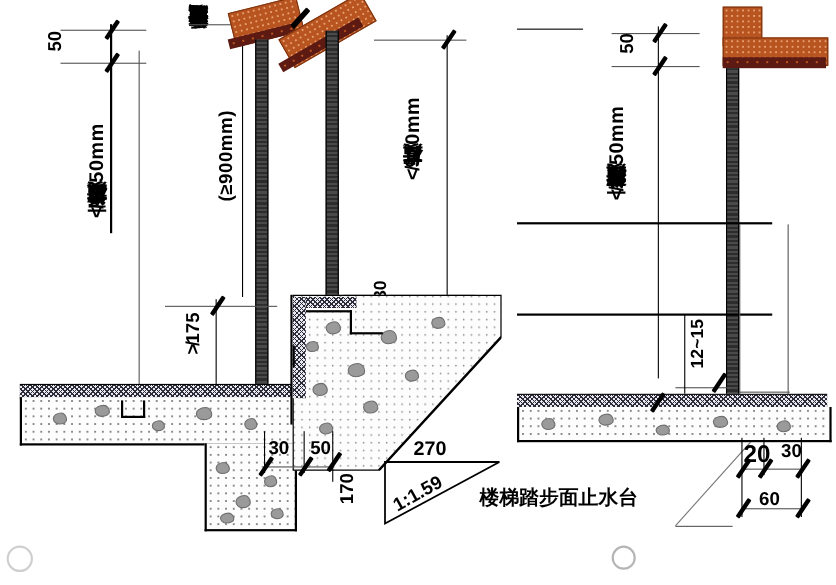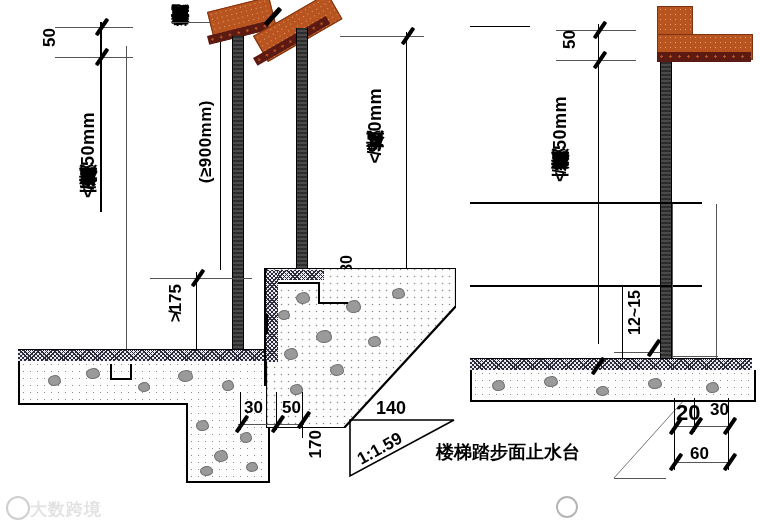--- a/index.html
+++ b/index.html
@@ -160,21 +160,21 @@
   <div class="ln thin" style="left:238px;top:424px;width:66px;height:1px;"></div>
   <div class="tick" style="left:232px;top:422px;"></div>
   <div class="tick" style="left:268px;top:422px;"></div>
   <div class="tick" style="left:294px;top:418px;"></div>
 
   <div class="tri" style="left:348px;top:418px;width:108px;height:62px;">
     <svg width="108" height="62" viewBox="0 0 108 62">
       <polygon points="2,2 106,2 2,58" fill="none" stroke="#000" stroke-width="1.6"></polygon>
     </svg>
   </div>
-  <div class="htxt" style="left:376px;top:398px;font-size:18px;">140</div>
+  <div class="htxt" style="left:376px;top:398px;font-size:18px;">270</div>
   <div class="htxt" style="left:354px;top:452px;font-size:17px;transform:rotate(-29deg);transform-origin:left top;">1:1.59</div>
 
   <div class="htxt" style="left:436px;top:440px;font-size:18px;text-align:center;">楼梯踏步面止水台</div>
   <div class="ln thin" style="left:614px;top:478px;width:52px;height:1px;"></div>
   <div class="tri" style="left:612px;top:360px;width:110px;height:120px;">
     <svg width="110" height="120" viewBox="0 0 110 120">
       <line x1="108" y1="0" x2="2" y2="118" stroke="#777" stroke-width="1"></line>
     </svg>
   </div>
 
@@ -223,17 +223,16 @@
   <div class="ln" style="left:728px;top:398px;width:1.2px;height:72px;"></div>
   <div class="ln thin" style="left:674px;top:426px;width:56px;height:1px;"></div>
   <div class="ln thin" style="left:674px;top:462px;width:56px;height:1px;"></div>
   <div class="tick" style="left:666px;top:424px;"></div>
   <div class="tick" style="left:686px;top:424px;"></div>
   <div class="tick" style="left:720px;top:424px;"></div>
   <div class="tick" style="left:666px;top:460px;"></div>
   <div class="tick" style="left:720px;top:460px;"></div>
 
   <div class="logo" style="left:6px;top:496px;width:20px;height:20px;"></div>
-  <div class="wm" style="left:30px;top:498px;font-size:17px;letter-spacing:1px;">大数跨境</div>
 
   <div class="logo" style="left:556px;top:496px;width:18px;height:18px;border-color:#b5b5b5;"></div>
 
 </div>
 
 </body></html>

